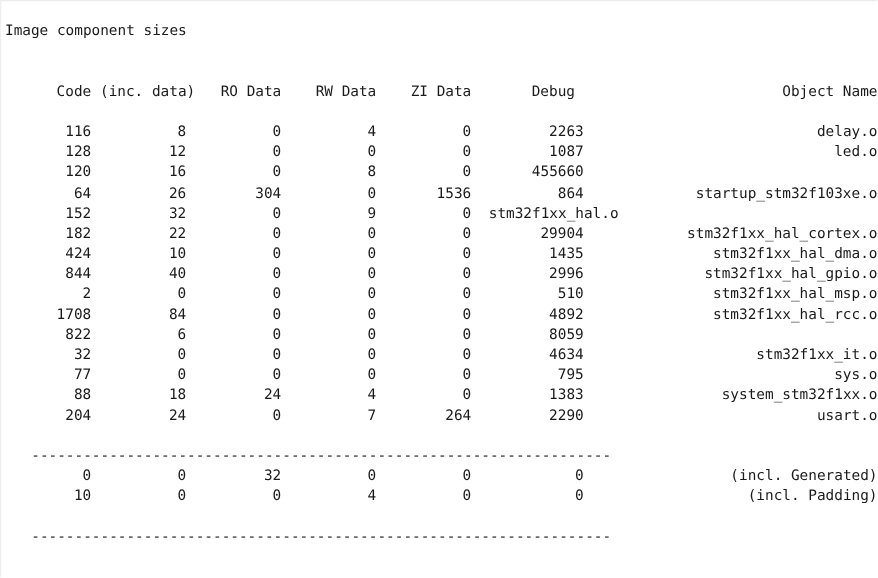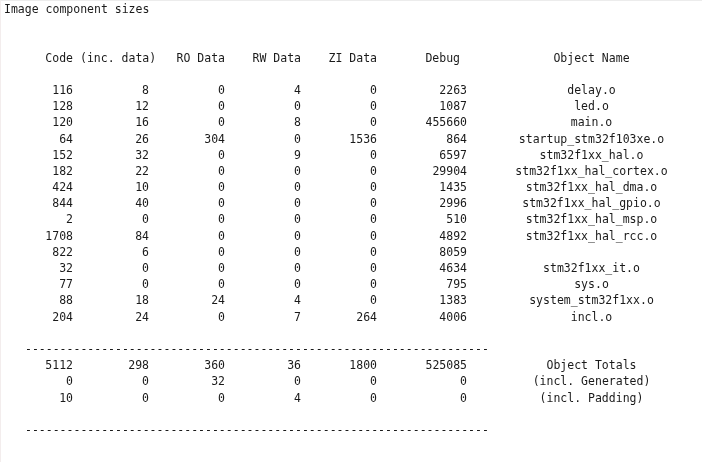--- a/index.html
+++ b/index.html
@@ -12,37 +12,38 @@
     width: 702px;
     height: 462px;
     box-sizing: border-box;
     overflow: hidden;
     background: #ffffff;
     border-top: 1px solid #ececec;
     border-left: 1px solid #f3eded;
     font-family: "DejaVu Sans Mono", "Liberation Mono", monospace;
     font-size: 11.5px;
     color: #1a1a1a;
+    padding-top: 15px;
     padding-left: 3px;
   }
   .line, .blank {
     height: 16.2px;
     line-height: 16.2px;
     white-space: pre;
   }
   .row {
     display: grid;
     grid-template-columns: 69px 76px 76px 76px 76px 90px auto;
   }
   .row .num {
     text-align: right;
     white-space: pre;
   }
   .row .name {
-    text-align: center;
+    text-align: right;
     padding-left: 14px;
     white-space: pre;
   }
   .header .hdr-inc { position: relative; left: 7px; }
   .header .hdr-debug { position: relative; left: -7px; }
   .sep {
     padding-left: 21px;
     letter-spacing: 0;
   }
 </style>
@@ -88,40 +89,38 @@
     <span class="name">led.o</span>
   </div>
 
   <div class="line row">
     <span class="num">120</span>
     <span class="num">16</span>
     <span class="num">0</span>
     <span class="num">8</span>
     <span class="num">0</span>
     <span class="num">455660</span>
-    <span class="name">main.o</span>
   </div>
 
   <div class="line row">
     <span class="num">64</span>
     <span class="num">26</span>
     <span class="num">304</span>
     <span class="num">0</span>
     <span class="num">1536</span>
     <span class="num">864</span>
     <span class="name">startup_stm32f103xe.o</span>
   </div>
 
   <div class="line row">
     <span class="num">152</span>
     <span class="num">32</span>
     <span class="num">0</span>
     <span class="num">9</span>
     <span class="num">0</span>
-    <span class="num">6597</span>
     <span class="name">stm32f1xx_hal.o</span>
   </div>
 
   <div class="line row">
     <span class="num">182</span>
     <span class="num">22</span>
     <span class="num">0</span>
     <span class="num">0</span>
     <span class="num">0</span>
     <span class="num">29904</span>
@@ -206,39 +205,30 @@
     <span class="num">1383</span>
     <span class="name">system_stm32f1xx.o</span>
   </div>
 
   <div class="line row">
     <span class="num">204</span>
     <span class="num">24</span>
     <span class="num">0</span>
     <span class="num">7</span>
     <span class="num">264</span>
-    <span class="num">4006</span>
-    <span class="name">incl.o</span>
+    <span class="num">2290</span>
+    <span class="name">usart.o</span>
   </div>
 </div>
 
   <div class="blank"></div>
 
   <div class="line sep">-------------------------------------------------------------------</div>
 
   <div id="totals">
-  <div class="line row">
-    <span class="num">5112</span>
-    <span class="num">298</span>
-    <span class="num">360</span>
-    <span class="num">36</span>
-    <span class="num">1800</span>
-    <span class="num">525085</span>
-    <span class="name">Object Totals</span>
-  </div>
 
   <div class="line row">
     <span class="num">0</span>
     <span class="num">0</span>
     <span class="num">32</span>
     <span class="num">0</span>
     <span class="num">0</span>
     <span class="num">0</span>
     <span class="name">(incl. Generated)</span>
   </div>

